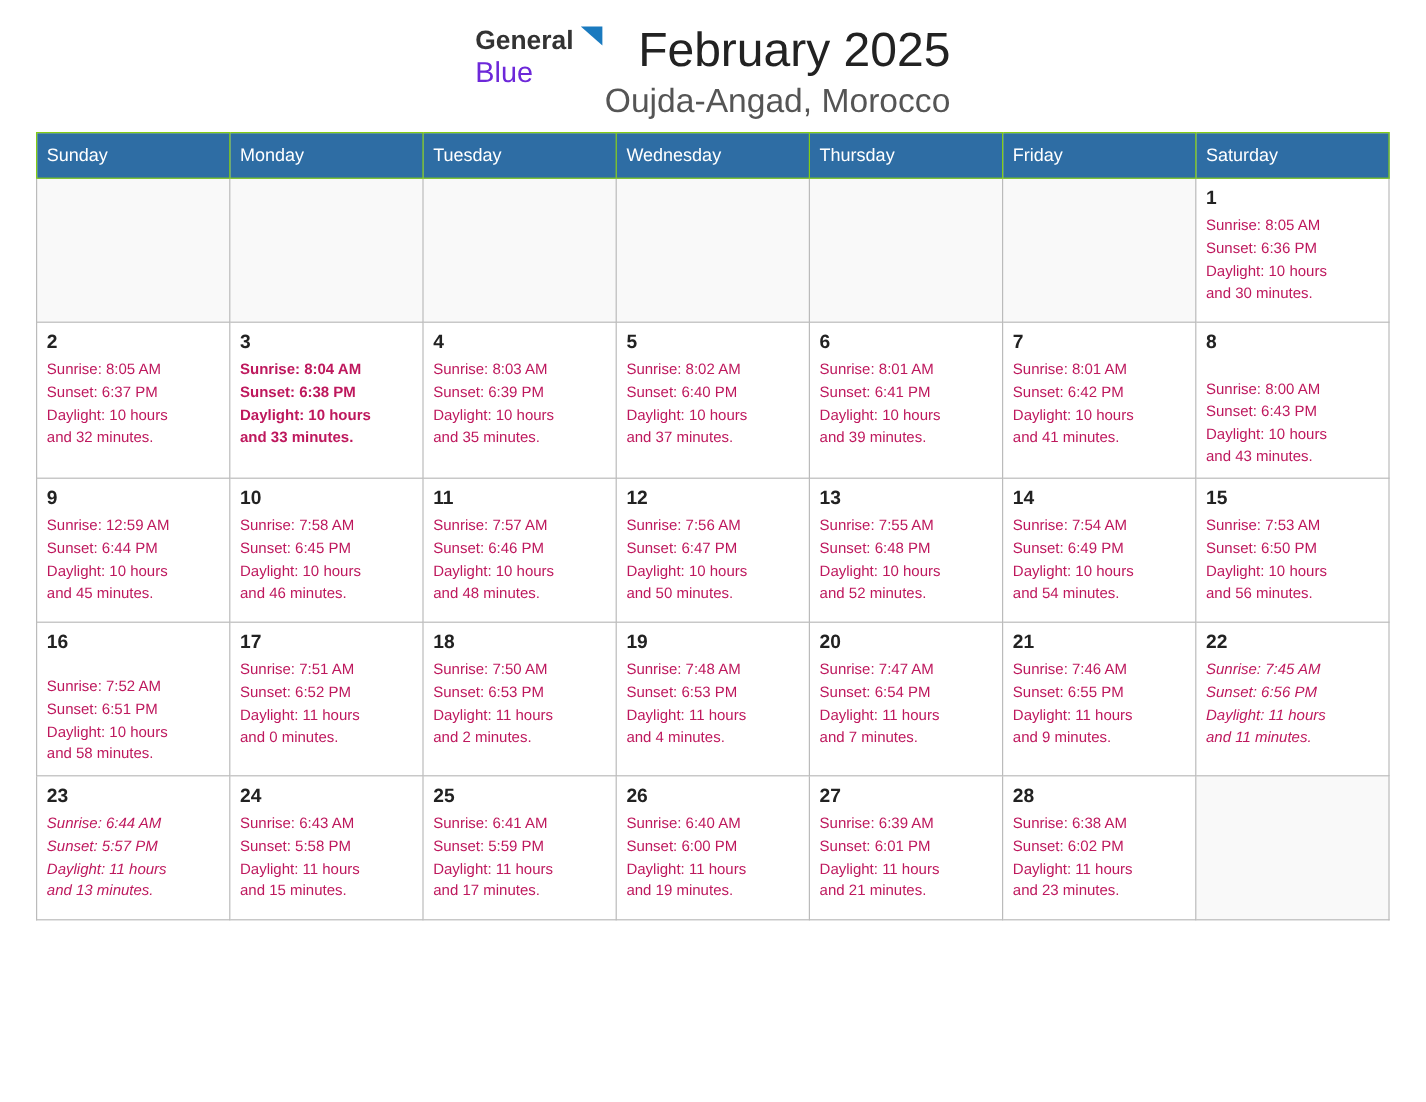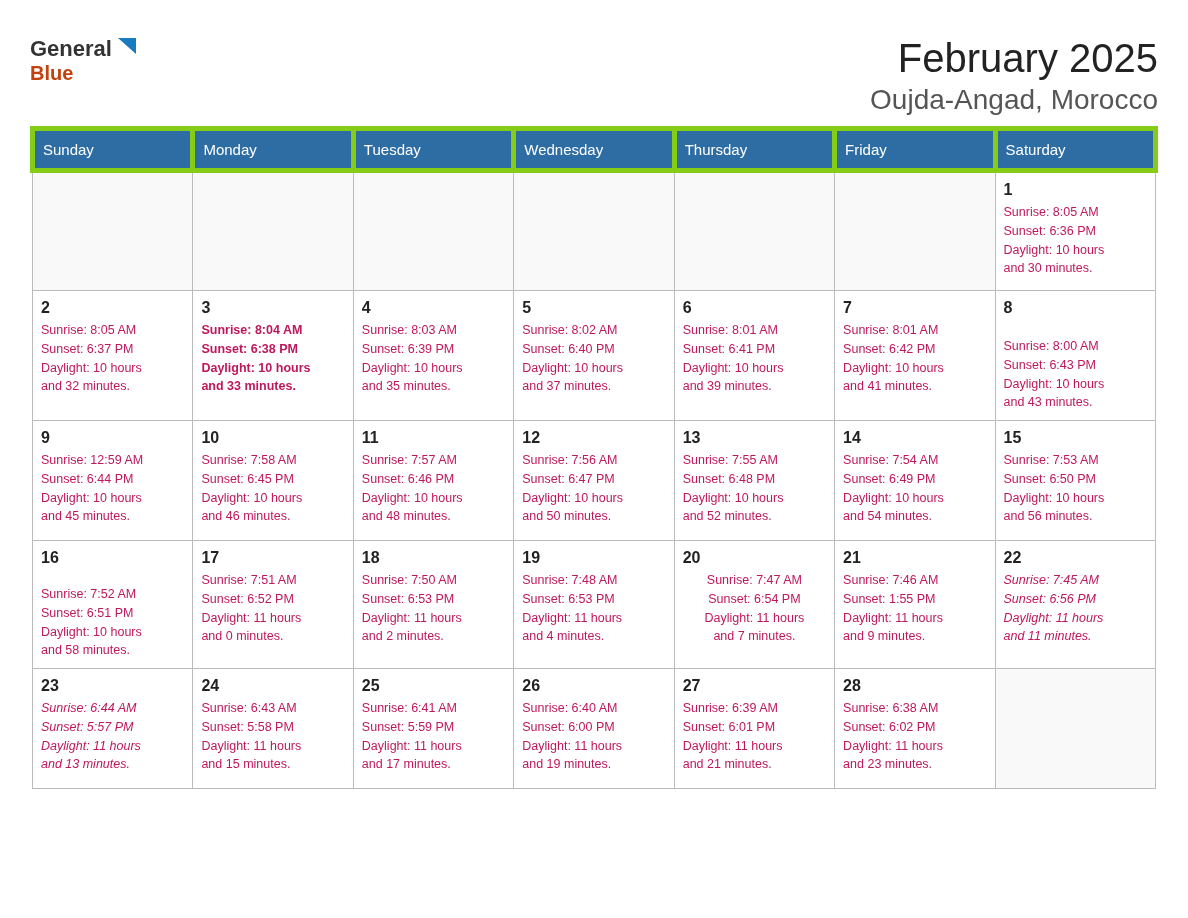--- a/index.html
+++ b/index.html
@@ -5,34 +5,33 @@
     * { box-sizing: border-box; margin: 0; padding: 0; }
     body {
       font-family: Arial, sans-serif;
       background: #fff;
       padding: 20px 30px;
       width: 1188px;
       min-height: 918px;
     }
     .header {
       display: flex;
-      justify-content: space-between;
+      justify-content: center;
       align-items: flex-start;
       margin-bottom: 10px;
-      margin-top: 16px;
     }
     .logo-text-general {
       font-size: 22px;
       font-weight: bold;
       color: #333;
     }
     .logo-text-blue {
-      font-size: 20px;
-      font-weight: bold;
-      color: #c2410c;
+      font-size: 24px;
+      font-weight: normal;
+      color: #6d28d9;
     }
     .title-section {
       text-align: right;
     }
     .month-title {
       font-size: 40px;
       font-weight: normal;
       color: #222;
       line-height: 1.1;
     }
@@ -46,21 +45,21 @@
       border-collapse: collapse;
       margin-top: 8px;
     }
     .calendar th {
       background-color: #2e6da4;
       color: #fff;
       padding: 10px 8px;
       font-size: 15px;
       font-weight: normal;
       text-align: left;
-      border: 5px solid #84cc16;
+      border: 1px solid #84cc16;
     }
     .calendar td {
       vertical-align: top;
       padding: 8px 8px 8px 8px;
       border: 1px solid #bbb;
       width: 14.28%;
       height: 120px;
       font-size: 13px;
       color: #333;
       background: #fff;
@@ -267,29 +266,29 @@
         </td>
         <td>
           <span class="day-number">19</span>
           <div class="day-info" style="white-space: pre-line;">Sunrise: 7:48 AM
 Sunset: 6:53 PM
 Daylight: 11 hours
 and 4 minutes.</div>
         </td>
         <td>
           <span class="day-number">20</span>
-          <div class="day-info" style="white-space: pre-line; text-align: center;">Sunrise: 7:47 AM
+          <div class="day-info" style="white-space: pre-line;">Sunrise: 7:47 AM
 Sunset: 6:54 PM
 Daylight: 11 hours
 and 7 minutes.</div>
         </td>
         <td>
           <span class="day-number">21</span>
           <div class="day-info" style="white-space: pre-line;">Sunrise: 7:46 AM
-Sunset: 1:55 PM
+Sunset: 6:55 PM
 Daylight: 11 hours
 and 9 minutes.</div>
         </td>
         <td>
           <span class="day-number">22</span>
           <div class="day-info" style="white-space: pre-line; font-style: italic;">Sunrise: 7:45 AM
 Sunset: 6:56 PM
 Daylight: 11 hours
 and 11 minutes.</div>
         </td>

